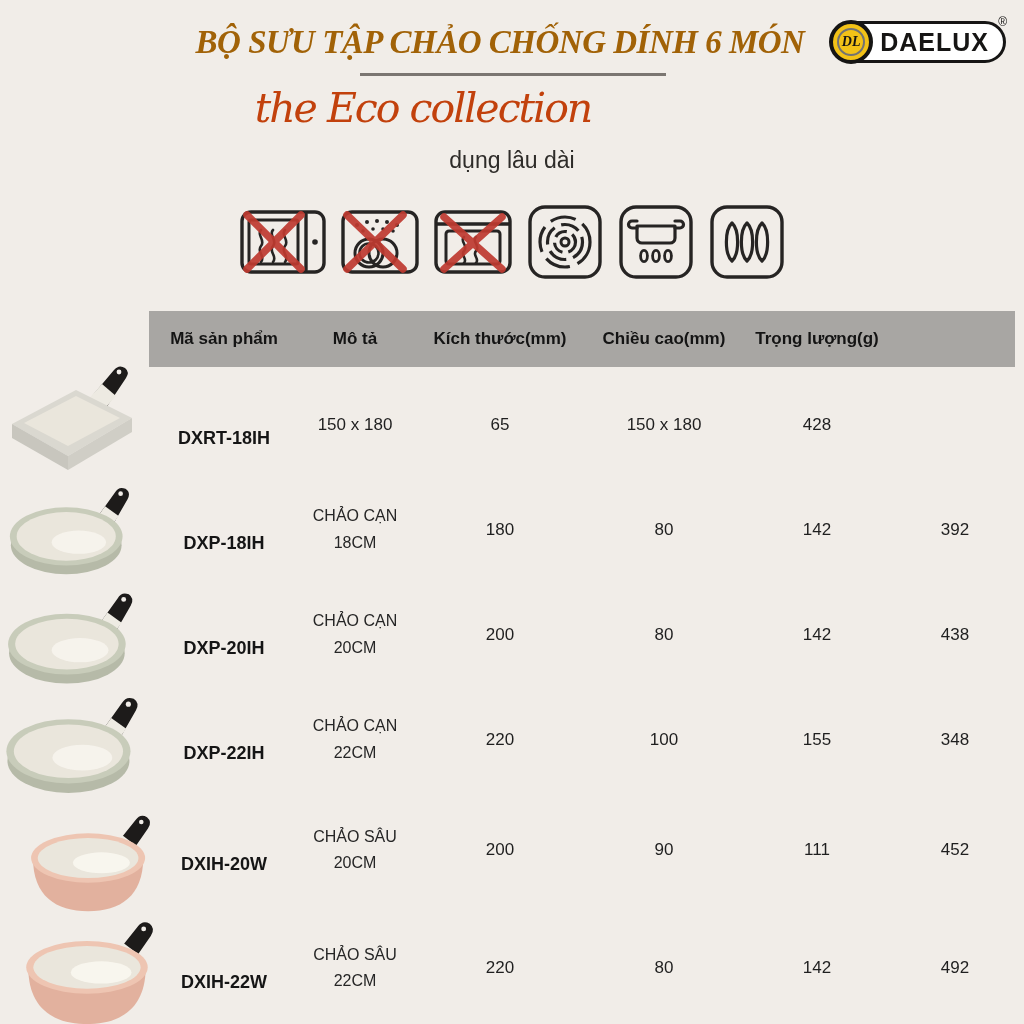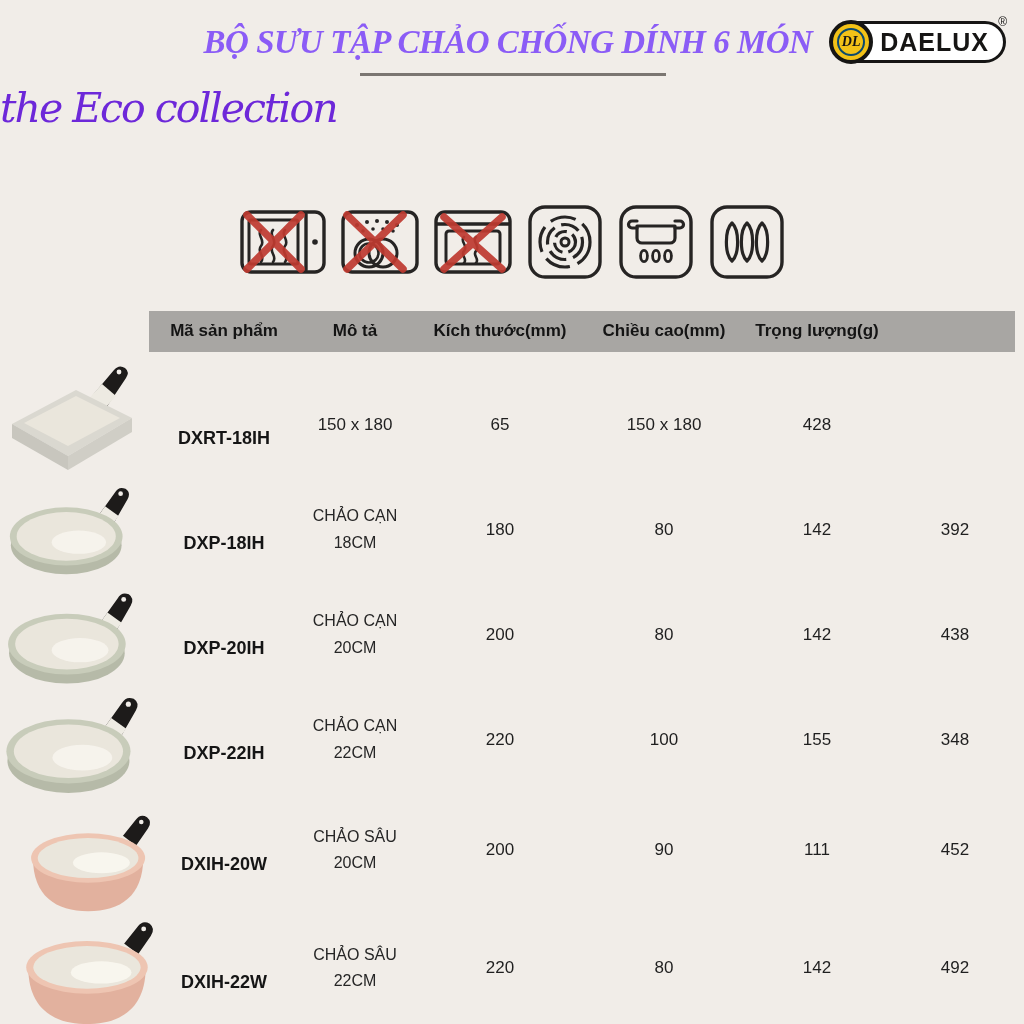--- a/index.html
+++ b/index.html
@@ -8,80 +8,80 @@
     background:#f1ede8;
     font-family:"Liberation Sans", sans-serif;
     position:relative;
     overflow:hidden;
     color:#1c1a18;
   }
   .abs { position:absolute; }
 
   
   .main-title {
-    top:24px; left:8px; width:1000px; text-align:center;
+    top:24px; left:0; width:1000px; text-align:center;
     font-family:"Liberation Serif", serif;
     font-style:italic; font-weight:bold;
     font-size:33px; letter-spacing:-0.5px;
-    color:#8b5cf6;
+    color:#a16207;
   }
   .logo-pill {
     top:21px; right:18px; height:42px;
     background:#ffffff;
     border:3px solid #161514;
     border-radius:22px;
     display:flex; align-items:center;
     padding:0 14px 0 46px;
     position:absolute;
   }
   .logo-badge {
     position:absolute; left:-5px; top:-4px;
     width:44px; height:44px; border-radius:50%;
     background:#f3c217; border:4px solid #161514;
     display:flex; align-items:center; justify-content:center;
   }
   .logo-badge-inner {
     width:28px; height:28px; border-radius:50%;
-    border:2px solid #0c4a6e;
+    border:2px solid #737373;
     display:flex; align-items:center; justify-content:center;
     font-family:"Liberation Serif", serif;
     font-style:italic; font-weight:bold; font-size:14px; color:#161514;
   }
   .logo-name {
     font-weight:bold; font-size:25px; letter-spacing:1px; color:#161514;
   }
   .logo-reg {
     position:absolute; top:-9px; right:-4px; font-size:12px; color:#161514;
     background:transparent;
   }
   .title-divider {
     top:73px; left:360px; width:306px; height:3px; background:#7b7671;
   }
   .collection-title {
-    top:84px; left:0; width:846px; 
+    top:84px; left:0; width:846px; text-align:center;
     font-family:"DejaVu Serif", serif;
     font-style:italic; font-size:41px; letter-spacing:-2px;
-    color:#6d28d9;
+    color:#c2410c;
   }
   .subtitle {
     top:144px; left:0; width:1024px; text-align:center;
     font-size:23px; line-height:1.4; color:#2e2c29;
   }
 
   
   .icons-row {
     top:203px; left:0; width:1024px;
     display:flex; justify-content:center; align-items:center; gap:13px;
     position:absolute;
   }
   .icons-row svg { display:block; }
 
   
   .thead {
-    top:311px; left:149px; width:866px; height:41px;
+    top:311px; left:149px; width:866px; height:56px;
     background:#a8a6a3;
     display:grid;
     grid-template-columns:150px 112px 178px 150px 156px 120px;
     align-items:center; text-align:center;
     font-weight:bold; font-size:17px; color:#141414; line-height:1.1;
   }
   .thead .nowrap { white-space:nowrap; }
   .tbody { top:372px; left:149px; width:866px; position:absolute; }
   .trow {
     display:grid;
@@ -114,20 +114,21 @@
   </span>
   <span class="logo-name">DAELUX</span>
   <span class="logo-reg">®</span>
 </div>
 
 <div class="abs title-divider"></div>
 
 <div class="abs collection-title">the Eco collection</div>
 
 <div class="abs subtitle">
+  <div>dụng lâu dài</div>
 </div>
 
 <div class="icons-row">
 
   <svg width="88" height="78" viewBox="0 0 88 78">
     <g fill="none" stroke="#262423" stroke-width="3.4" stroke-linecap="round">
       <rect x="3" y="9" width="82" height="60" rx="9"></rect>
       <line x1="67" y1="11" x2="67" y2="67"></line>
       <rect x="10" y="17" width="49" height="44" rx="2" stroke-width="3"></rect>
       <path d="M22 27 c-5 5 5 10 0 16 c-5 6 5 10 0 16" stroke-width="2.6"></path>

